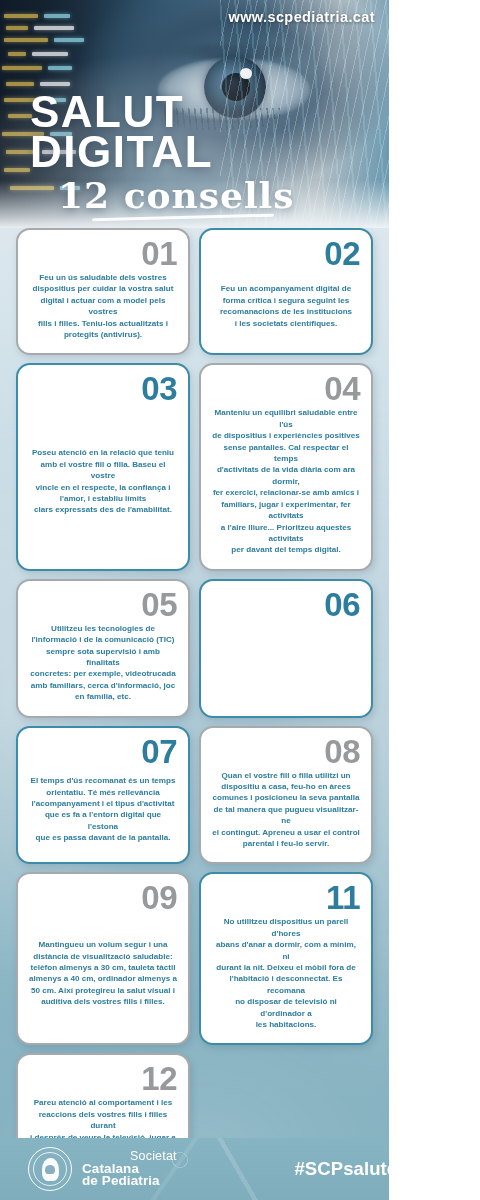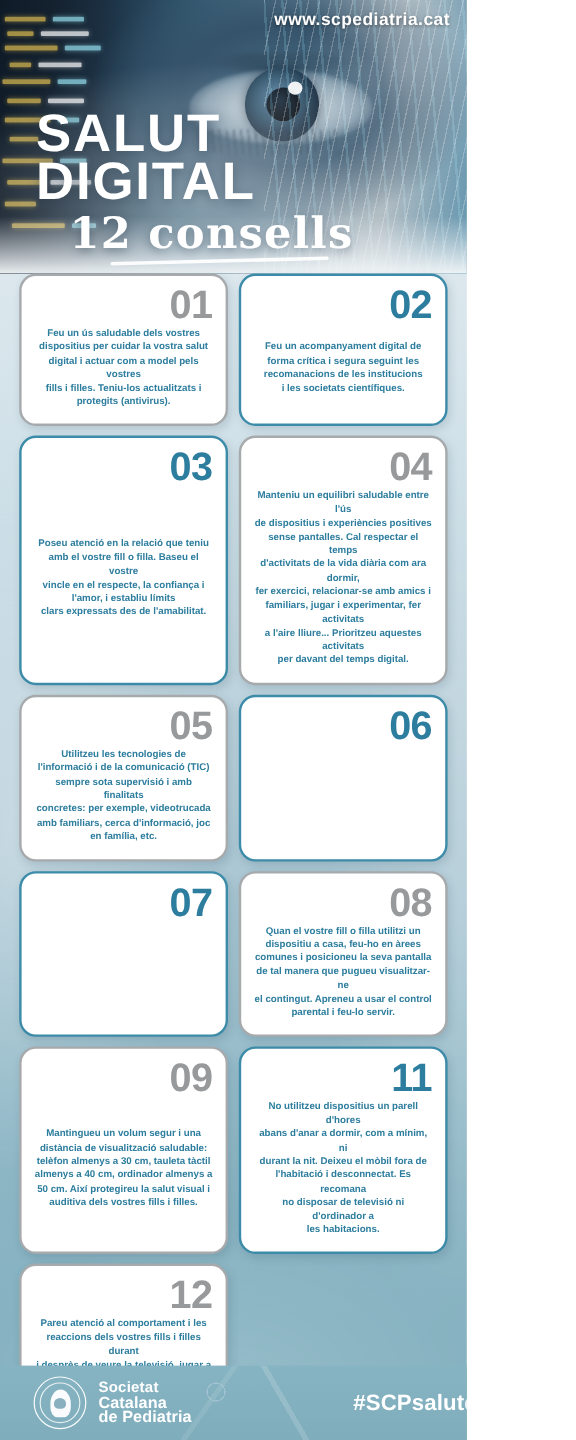--- a/index.html
+++ b/index.html
@@ -292,21 +292,21 @@
     width: 10px; height: 9px;
     background: rgba(130,172,186,.95);
     border-radius: 50% 50% 40% 40%;
   }
   .org-name {
     margin-left: 10px;
     color: #ffffff;
     line-height: 12.5px;
     flex: 0 0 auto;
   }
-  .org-l1 { font-size: 12.5px; font-weight: bold; letter-spacing: .2px; }
+  .org-l1 { font-size: 12.5px; font-weight: normal; letter-spacing: .2px; margin-left: 48px; }
   .org-l2, .org-l3 { font-size: 13.5px; font-weight: bold; letter-spacing: .1px; }
   .hashtag {
     margin-left: auto;
     margin-right: 38px;
     color: #ffffff;
     font-size: 18.5px;
     font-weight: bold;
     letter-spacing: .1px;
     position: relative;
     z-index: 2;
@@ -417,20 +417,25 @@
 amb familiars, cerca d'informació, joc
 en família, etc.</div>
     </div>
 
     <div class="card r3">
       <div class="card-num">06</div>
     </div>
 
     <div class="card r4">
       <div class="card-num">07</div>
+      <div class="card-text">El temps d'ús recomanat és un temps
+orientatiu. Té més rellevància
+l'acompanyament i el tipus d'activitat
+que es fa a l'entorn digital que l'estona
+que es passa davant de la pantalla.</div>
     </div>
 
     <div class="card grey r4">
       <div class="card-num">08</div>
       <div class="card-text">Quan el vostre fill o filla utilitzi un
 dispositiu a casa, feu-ho en àrees
 comunes i posicioneu la seva pantalla
 de tal manera que pugueu visualitzar-ne
 el contingut. Apreneu a usar el control
 parental i feu-lo servir.</div>

